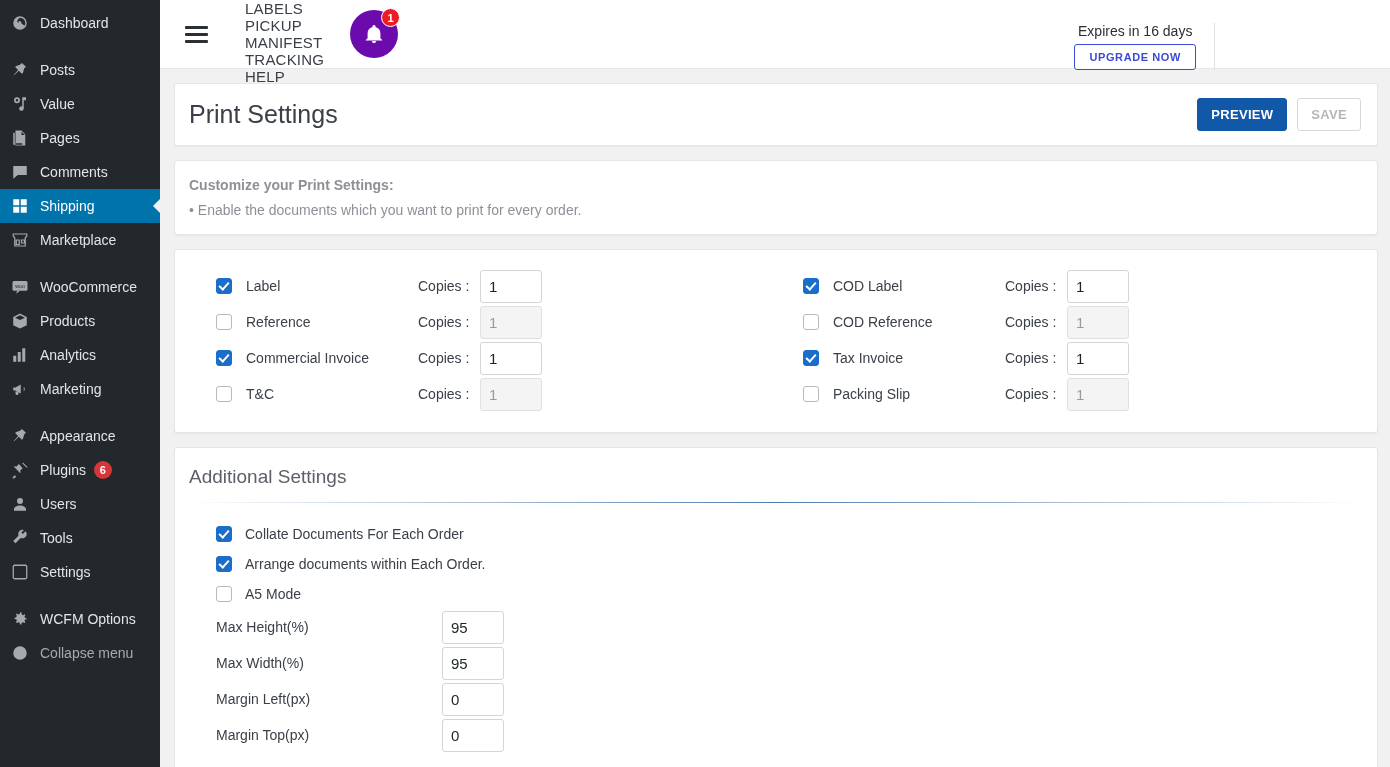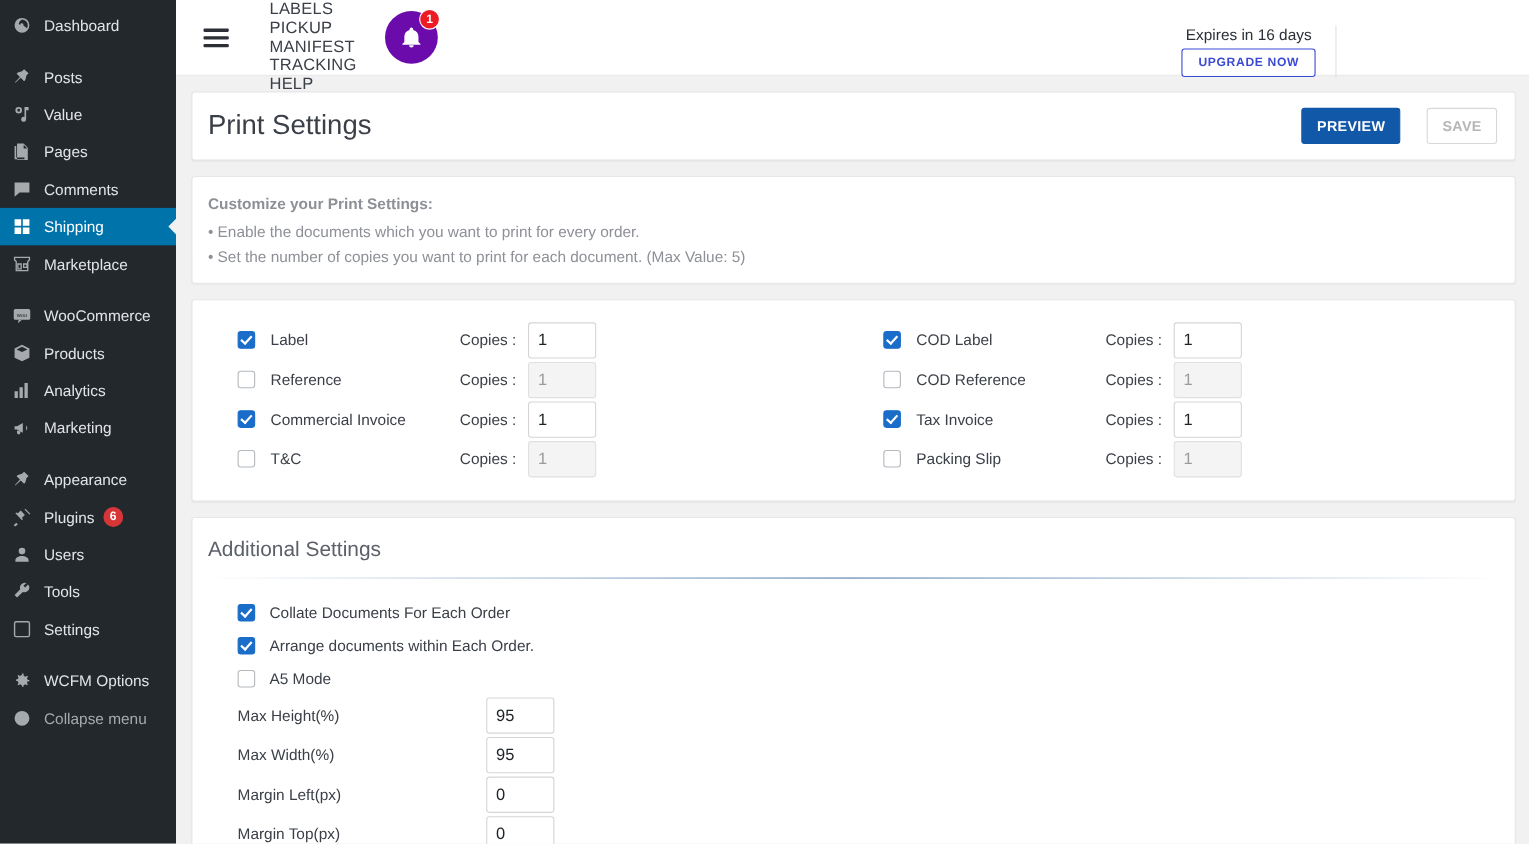--- a/index.html
+++ b/index.html
@@ -101,21 +101,21 @@
   .content { padding: 14px 12px 0 14px; height: 698px; overflow: hidden; }
   .card {
     background: #fff; border: 1px solid #e6e6e6; border-radius: 3px;
     box-shadow: 0 1px 1px rgba(0,0,0,.04);
   }
   .card + .card { margin-top: 14px; }
 
   
   .hdr-card { display: flex; align-items: center; justify-content: space-between; height: 63px; padding: 0 16px 0 14px; }
   .page-title { font-size: 25px; color: #3b4048; font-weight: normal; }
-  .hdr-actions { display: flex; align-items: center; gap: 24px; }
+  .hdr-actions { display: flex; align-items: center; gap: 10px; }
   .btn-preview {
     background: #1258a8; color: #fff; border: 1px solid #1258a8;
     font-size: 13px; font-weight: bold; letter-spacing: .3px;
     padding: 8px 13px; border-radius: 3px; cursor: pointer;
     font-family: "Liberation Sans", sans-serif;
   }
   .btn-save {
     background: #fff; color: #b6b6b6; border: 1px solid #d8d8d8;
     font-size: 13px; font-weight: bold; letter-spacing: .3px;
     padding: 8px 13px; border-radius: 3px; cursor: pointer;
@@ -374,21 +374,20 @@
         <div class="hdr-actions">
           <button class="btn-preview">PREVIEW</button>
           <button class="btn-save">SAVE</button>
         </div>
       </div>
 
       <div class="card info-card">
         <div class="info-title">Customize your Print Settings:</div>
         <div id="info-lines">
             <div class="info-line">• Enable the documents which you want to print for every order.</div>
-            <div class="info-line">• Set the number of copies you want to print for each document. (Max Value: 5)</div>
           </div>
       </div>
 
       <div class="card docs-card">
         <div class="docs-grid">
           <div class="docs-col" id="docs-left">
               <div class="doc-row">
                 <span class="chk on"></span>
                 <span class="doc-label">Label</span>
                 <span class="copies-label">Copies :</span>

